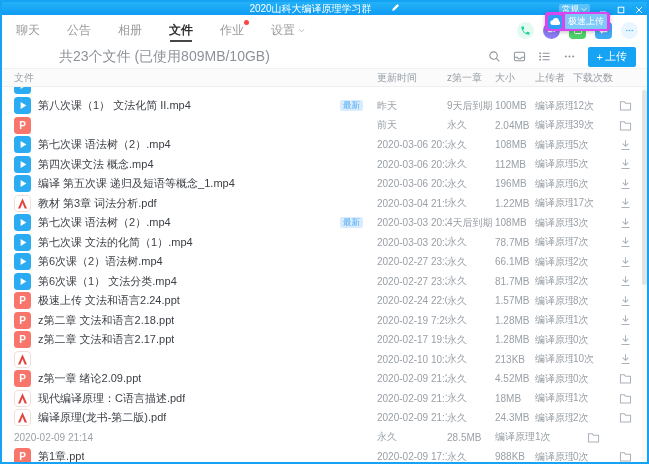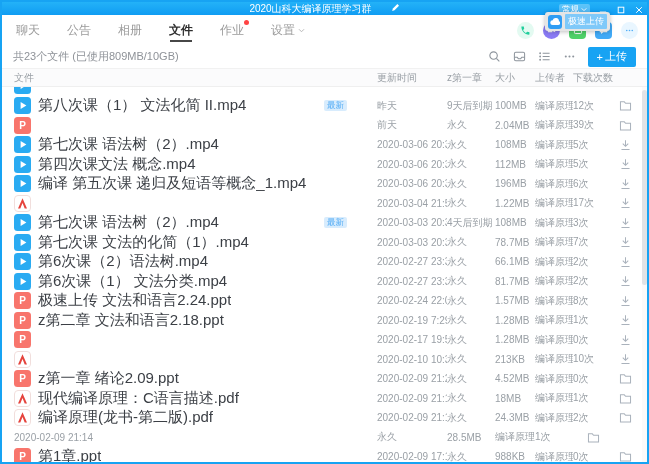--- a/index.html
+++ b/index.html
@@ -7,52 +7,52 @@
   .window{width:649px;height:464px;box-sizing:border-box;border:2px solid #17a3f3;background:#fff;display:flex;flex-direction:column;position:relative;}
 
   
   .titlebar{flex:0 0 13px;background:linear-gradient(180deg,#23b2f8,#109cf2);position:relative;display:flex;align-items:center;justify-content:center;}
   .titlebar .title{color:#fff;font-size:10px;display:flex;align-items:center;gap:19px;line-height:13px;}
   .win-controls{position:absolute;right:3px;top:0;height:13px;display:flex;align-items:flex-end;gap:7px;}
   .mode-pill{display:flex;align-items:center;gap:2px;background:rgba(255,255,255,.28);border-radius:2px;padding:0 3px;height:11px;color:#fff;font-size:8.5px;}
   .wbtn{width:11px;height:11px;display:flex;align-items:center;justify-content:center;cursor:pointer;}
 
   
-  .speed-tip{position:absolute;top:10px;right:37px;z-index:40;background:#e5e5e5;border-radius:3px;box-shadow:0 1px 4px rgba(0,0,0,.25);padding:2px 3px;display:flex;align-items:center;gap:3px;}
+  .speed-tip{position:absolute;top:10px;right:37px;z-index:40;background:#d946ef;border-radius:3px;box-shadow:0 1px 4px rgba(0,0,0,.25);padding:2px 3px;display:flex;align-items:center;gap:3px;}
   .speed-tip .cloud-box{width:14px;height:14px;border-radius:3px;background:#2f9df4;display:flex;align-items:center;justify-content:center;}
   .speed-tip .tip-label{background:#7fc9f9;color:#fff;font-size:9px;padding:1px 3px;border-radius:1px;white-space:nowrap;}
 
   
   .tabbar{flex:0 0 30px;display:flex;align-items:center;padding:0 14px;position:relative;background:#fff;}
   .tabs{display:flex;gap:27px;height:100%;align-items:center;}
   .tab{position:relative;font-size:12px;color:#9b9b9b;cursor:pointer;height:100%;display:flex;align-items:center;}
   .tab.active{color:#2f2f2f;font-weight:bold;}
   .tab.active::after{content:"";position:absolute;left:1px;right:1px;bottom:3px;height:2px;background:#474747;}
   .tab .reddot{position:absolute;top:5px;right:-5px;width:5px;height:5px;border-radius:50%;background:#f44;}
   .tab .chev{margin-left:3px;display:flex;}
   .round-actions{position:absolute;right:9px;top:0;height:100%;display:flex;align-items:center;gap:9px;}
   .ric{width:17px;height:17px;border-radius:50%;display:flex;align-items:center;justify-content:center;cursor:pointer;}
 
   
   .toolbar{flex:0 0 23px;display:flex;align-items:center;padding:0 11px;}
-  .summary{font-size:11px;color:#8e9298;}
+  .summary{font-size:14px;color:#8e9298;margin-left:46px;}
   .toolbar-right{margin-left:auto;display:flex;align-items:center;gap:12px;}
   .tic{display:flex;align-items:center;cursor:pointer;}
   .upload-btn{background:#17a3f3;color:#fff;border:none;height:20px;padding:0 9px;border-radius:2px;font-size:11px;display:flex;align-items:center;gap:2px;cursor:pointer;font-family:inherit;}
 
   
   .cols{display:grid;grid-template-columns:1fr 70px 48px 40px 38px 40px 24px;align-items:center;padding:0 10px 0 12px;}
   .thead{flex:0 0 17px;background:#fbfbfc;border-top:1px solid #f1f1f1;border-bottom:1px solid #efefef;font-size:10px;color:#9aa0a6;}
   .list{flex:1 1 auto;overflow:hidden;position:relative;}
   .row{height:19.5px;font-size:10px;color:#9aa0a6;cursor:pointer;}
   .row.partial{height:9px;overflow:hidden;align-items:start;}
   .row.partial .ficon{margin-top:-10px;}
   .namecell{display:flex;align-items:center;gap:7px;min-width:0;}
-  .fname{color:#3b3f45;font-size:15px;white-space:nowrap;overflow:hidden;text-overflow:ellipsis;}
-  .badge{margin-left:auto;margin-right:30px;background:#d8ecfd;color:#57aef5;font-size:8.5px;line-height:11px;padding:0 3px;border-radius:2px;flex:0 0 auto;}
+  .fname{color:#3b3f45;font-size:11px;white-space:nowrap;overflow:hidden;text-overflow:ellipsis;}
+  .badge{margin-left:auto;margin-right:14px;background:#d8ecfd;color:#57aef5;font-size:8.5px;line-height:11px;padding:0 3px;border-radius:2px;flex:0 0 auto;}
   .cell{white-space:nowrap;overflow:hidden;}
   .ficon{width:17px;height:17px;flex:0 0 auto;display:flex;}
   .actioncell{display:flex;justify-content:center;}
   .scrolltrack{position:absolute;right:0;top:0;bottom:0;width:5px;background:#fafafa;}
   .scrollthumb{position:absolute;right:0;top:3px;width:5px;height:195px;border-radius:3px;background:#e1e3e6;cursor:pointer;}
 </style>
 </head>
 <body>
 
 <div class="window">
@@ -335,20 +335,21 @@
           </span>
         </div>
         <div class="row cols">
           <div class="namecell">
             <span class="ficon">
               <svg width="17" height="17" viewBox="0 0 17 17">
                 <rect x="0.5" y="0.5" width="16" height="16" rx="3.5" fill="#fff" stroke="#f1dedc"></rect>
                 <path d="M8.5 3.2L13 13.4h-2.3L8.5 8 6.3 13.4H4z" fill="#e5443d"></path>
               </svg>
             </span>
+            <span class="fname">教材 第3章  词法分析.pdf</span>
           </div>
           <span class="cell">2020-03-04 21:51</span>
           <span class="cell">永久</span>
           <span class="cell">1.22MB</span>
           <span class="cell">编译原理...</span>
           <span class="cell">17次</span>
           <span class="cell actioncell">
             <svg width="11" height="12" viewBox="0 0 12 13">
               <path d="M6 1.2v6.4M3 5l3 3 3-3" fill="none" stroke="#aab2bc" stroke-width="1.1"></path>
               <path d="M1.6 11.4h8.8" stroke="#aab2bc" stroke-width="1.1"></path>
@@ -489,20 +490,21 @@
           </span>
         </div>
         <div class="row cols">
           <div class="namecell">
             <span class="ficon">
               <svg width="17" height="17" viewBox="0 0 17 17">
                 <rect width="17" height="17" rx="3.5" fill="#f8756c"></rect>
                 <text x="8.5" y="12.3" font-size="10" font-family="Liberation Sans, sans-serif" font-weight="bold" fill="#fff" text-anchor="middle">P</text>
               </svg>
             </span>
+            <span class="fname">z第二章 文法和语言2.17.ppt</span>
           </div>
           <span class="cell">2020-02-17 19:57</span>
           <span class="cell">永久</span>
           <span class="cell">1.28MB</span>
           <span class="cell">编译原理...</span>
           <span class="cell">0次</span>
           <span class="cell actioncell">
             <svg width="11" height="12" viewBox="0 0 12 13">
               <path d="M6 1.2v6.4M3 5l3 3 3-3" fill="none" stroke="#aab2bc" stroke-width="1.1"></path>
               <path d="M1.6 11.4h8.8" stroke="#aab2bc" stroke-width="1.1"></path>

